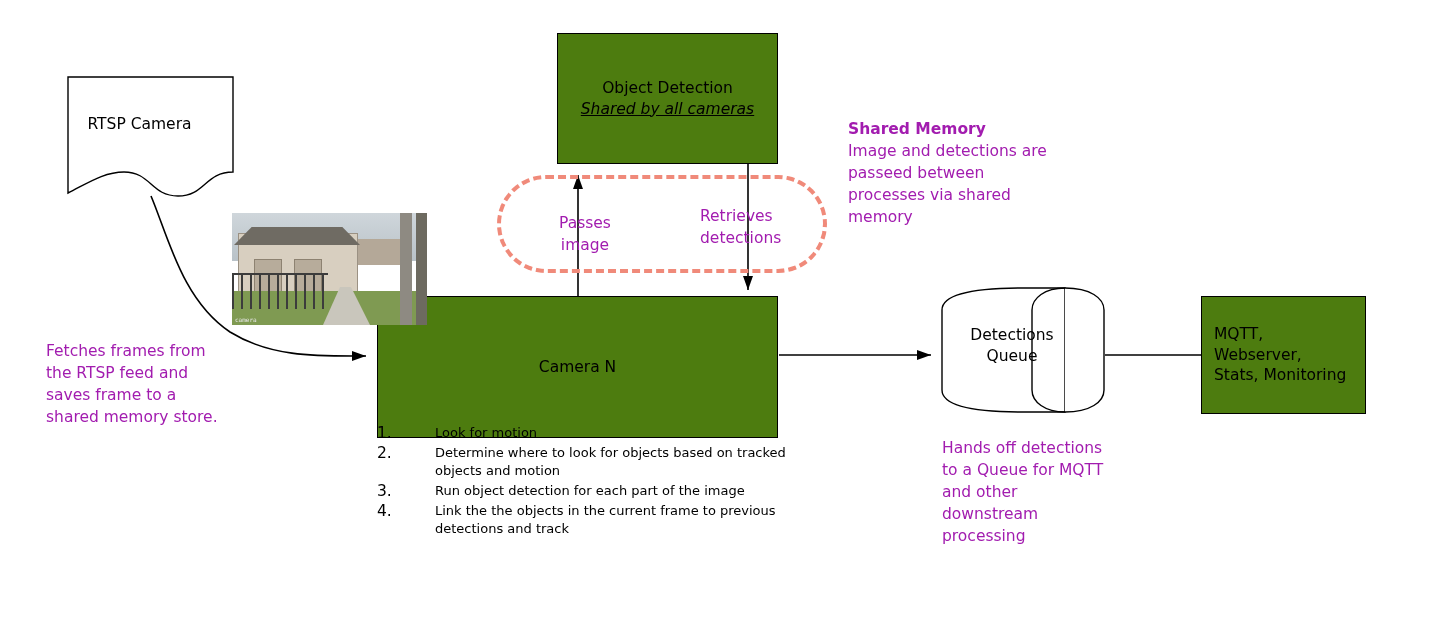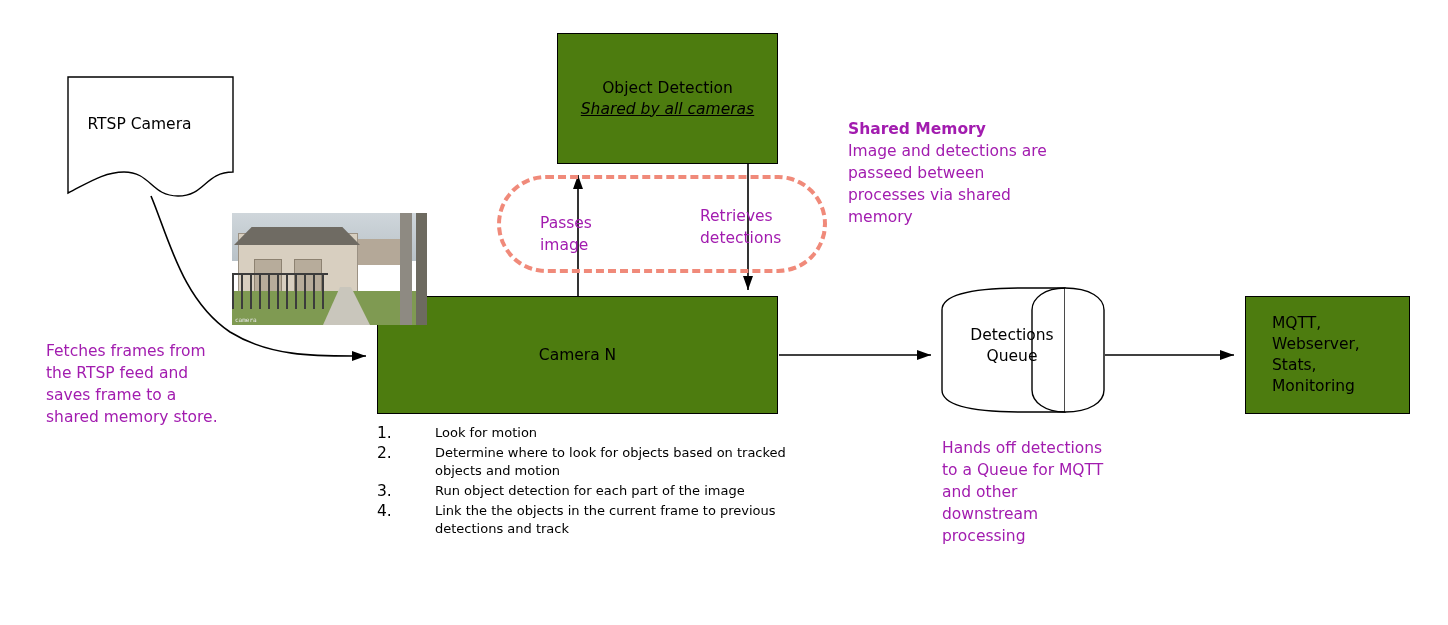--- a/index.html
+++ b/index.html
@@ -62,29 +62,29 @@
     left: 557px;
     top: 33px;
     width: 221px;
     height: 131px;
   }
   
   #camera-n {
     left: 377px;
     top: 296px;
     width: 401px;
-    height: 118px;
+    height: 142px;
   }
   
   #mqtt-box {
-    left: 1245px;
+    left: 1201px;
     top: 296px;
     width: 165px;
     height: 118px;
-    padding: 0 26px;
+    padding: 0 12px;
   }
   #mqtt-box .center-text {
     align-items: flex-start;
     text-align: left;
   }
   
   #rtsp-camera {
     left: 68px;
     top: 76px;
     width: 165px;
@@ -216,21 +216,21 @@
     font-size: 15.5px;
   }
   #camera-steps .body {
     font-size: 13px;
     line-height: 1.38;
   }
   
   #fetch-note { left: 46px; top: 340px; width: 180px; }
   #shared-mem-note { left: 848px; top: 118px; width: 215px; }
   #queue-note { left: 942px; top: 437px; width: 175px; }
-  #passes-image-label { left: 540px; top: 212px; width: 90px; }
+  #passes-image-label { left: 540px; top: 212px; width: 90px; text-align: center; }
   #retrieves-label { left: 700px; top: 205px; width: 110px; text-align: left; }
 </style>
 </head>
 <body>
 
 <div id="canvas">
 
   <svg class="layer" viewBox="0 0 1448 625">
     <defs>
       <marker id="arrow" markerWidth="10" markerHeight="10" refX="9" refY="3.2" orient="auto" markerUnits="strokeWidth">

